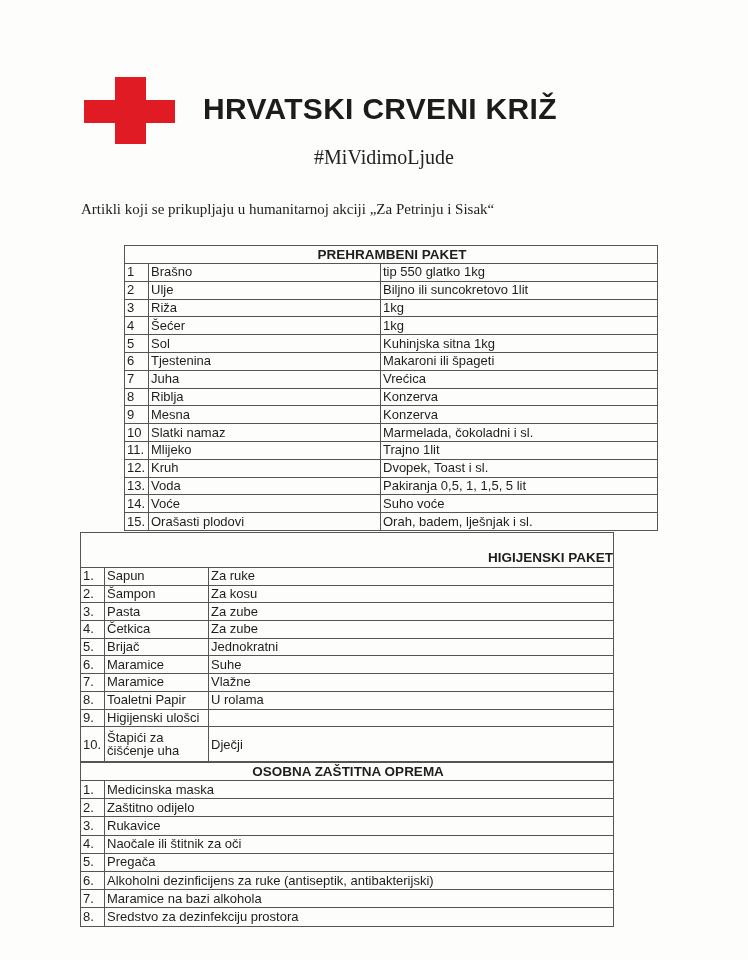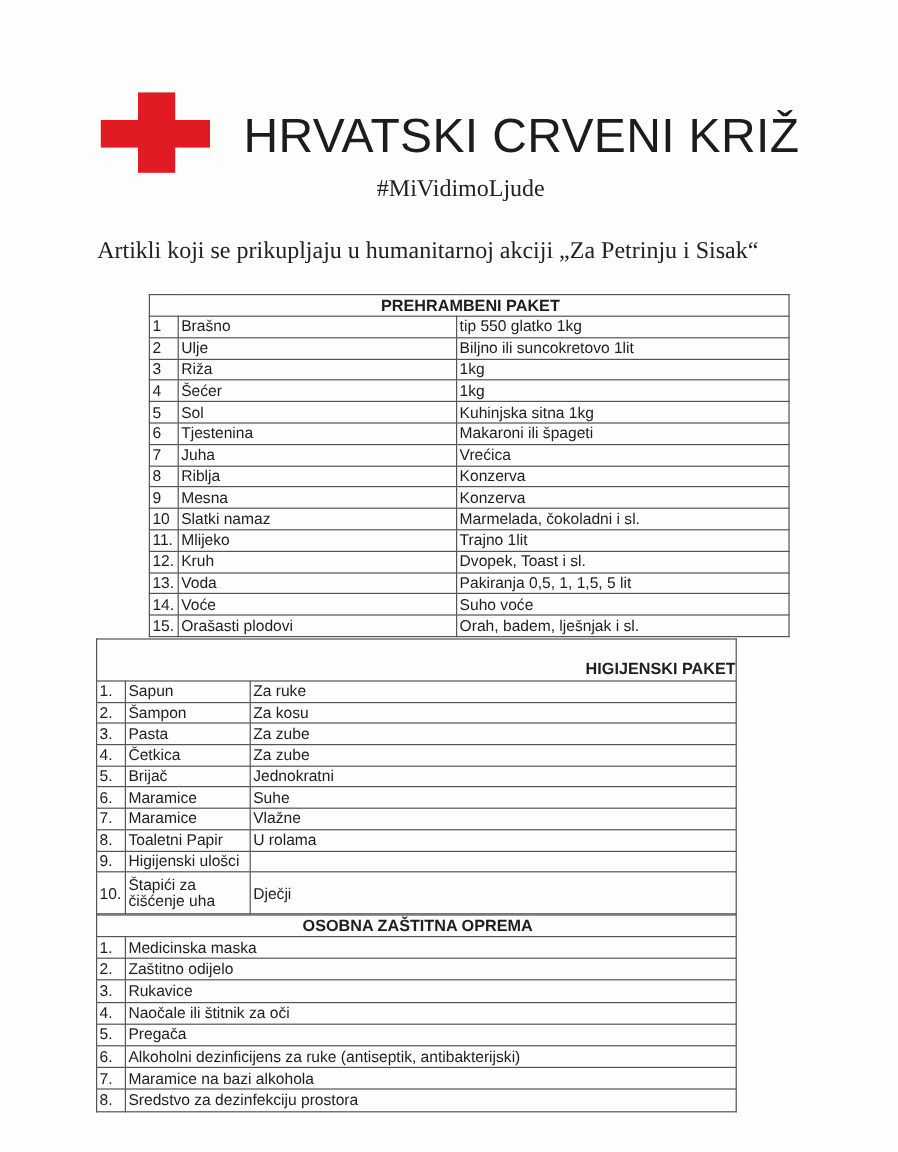--- a/index.html
+++ b/index.html
@@ -2,23 +2,23 @@
 <html><head>
 <meta charset="utf-8">
 <style>
   * { box-sizing: border-box; margin: 0; padding: 0; }
   html, body { width: 748px; height: 960px; background: #fdfdfb; overflow: hidden; }
   body { position: relative; font-family: "Liberation Sans", sans-serif; color: #1a1a1a; }
 
   .cross-h { position: absolute; left: 84px; top: 100px; width: 91px; height: 23px; background: #e01b24; }
   .cross-v { position: absolute; left: 115px; top: 77px; width: 31px; height: 67px; background: #e01b24; }
 
-  .org-title { position: absolute; left: 203px; top: 92px; font-family: "Liberation Sans", sans-serif; font-weight: normal; font-size: 40px; letter-spacing: 0.3px; color: #1c1c1c; white-space: nowrap; }
+  .org-title { position: absolute; left: 203px; top: 92px; font-family: "Liberation Sans", sans-serif; font-weight: bold; font-size: 30px; letter-spacing: 0.3px; color: #1c1c1c; white-space: nowrap; }
   .hashtag { position: absolute; left: 0; width: 748px; top: 146px; text-align: center; padding-left: 20px; font-family: "Liberation Serif", serif; font-size: 20px; color: #222; }
-  .intro { position: absolute; left: 81px; top: 198px; width: 560px; font-family: "Liberation Serif", serif; font-size: 20px; line-height: 22px; color: #222; }
+  .intro { position: absolute; left: 81px; top: 198px; width: 560px; font-family: "Liberation Serif", serif; font-size: 15px; line-height: 22px; color: #222; }
 
   table { position: absolute; left: 80px; border-collapse: collapse; font-family: "Liberation Sans", sans-serif; font-size: 13px; color: #1e1e1e; table-layout: fixed; }
   td { border: 1.2px solid #555; padding: 0 0 0 2px; white-space: nowrap; overflow: hidden; vertical-align: middle; line-height: 16px; }
   .sec-head td { text-align: center; font-weight: bold; font-size: 13.5px; }
 
   #t-food { top: 245px; width: 533px; margin-left: 44px; }
   #t-food tr { height: 17.8px; }
   #t-food .sec-head { height: 18px; }
 
   #t-hyg { top: 532px; width: 533px; }

